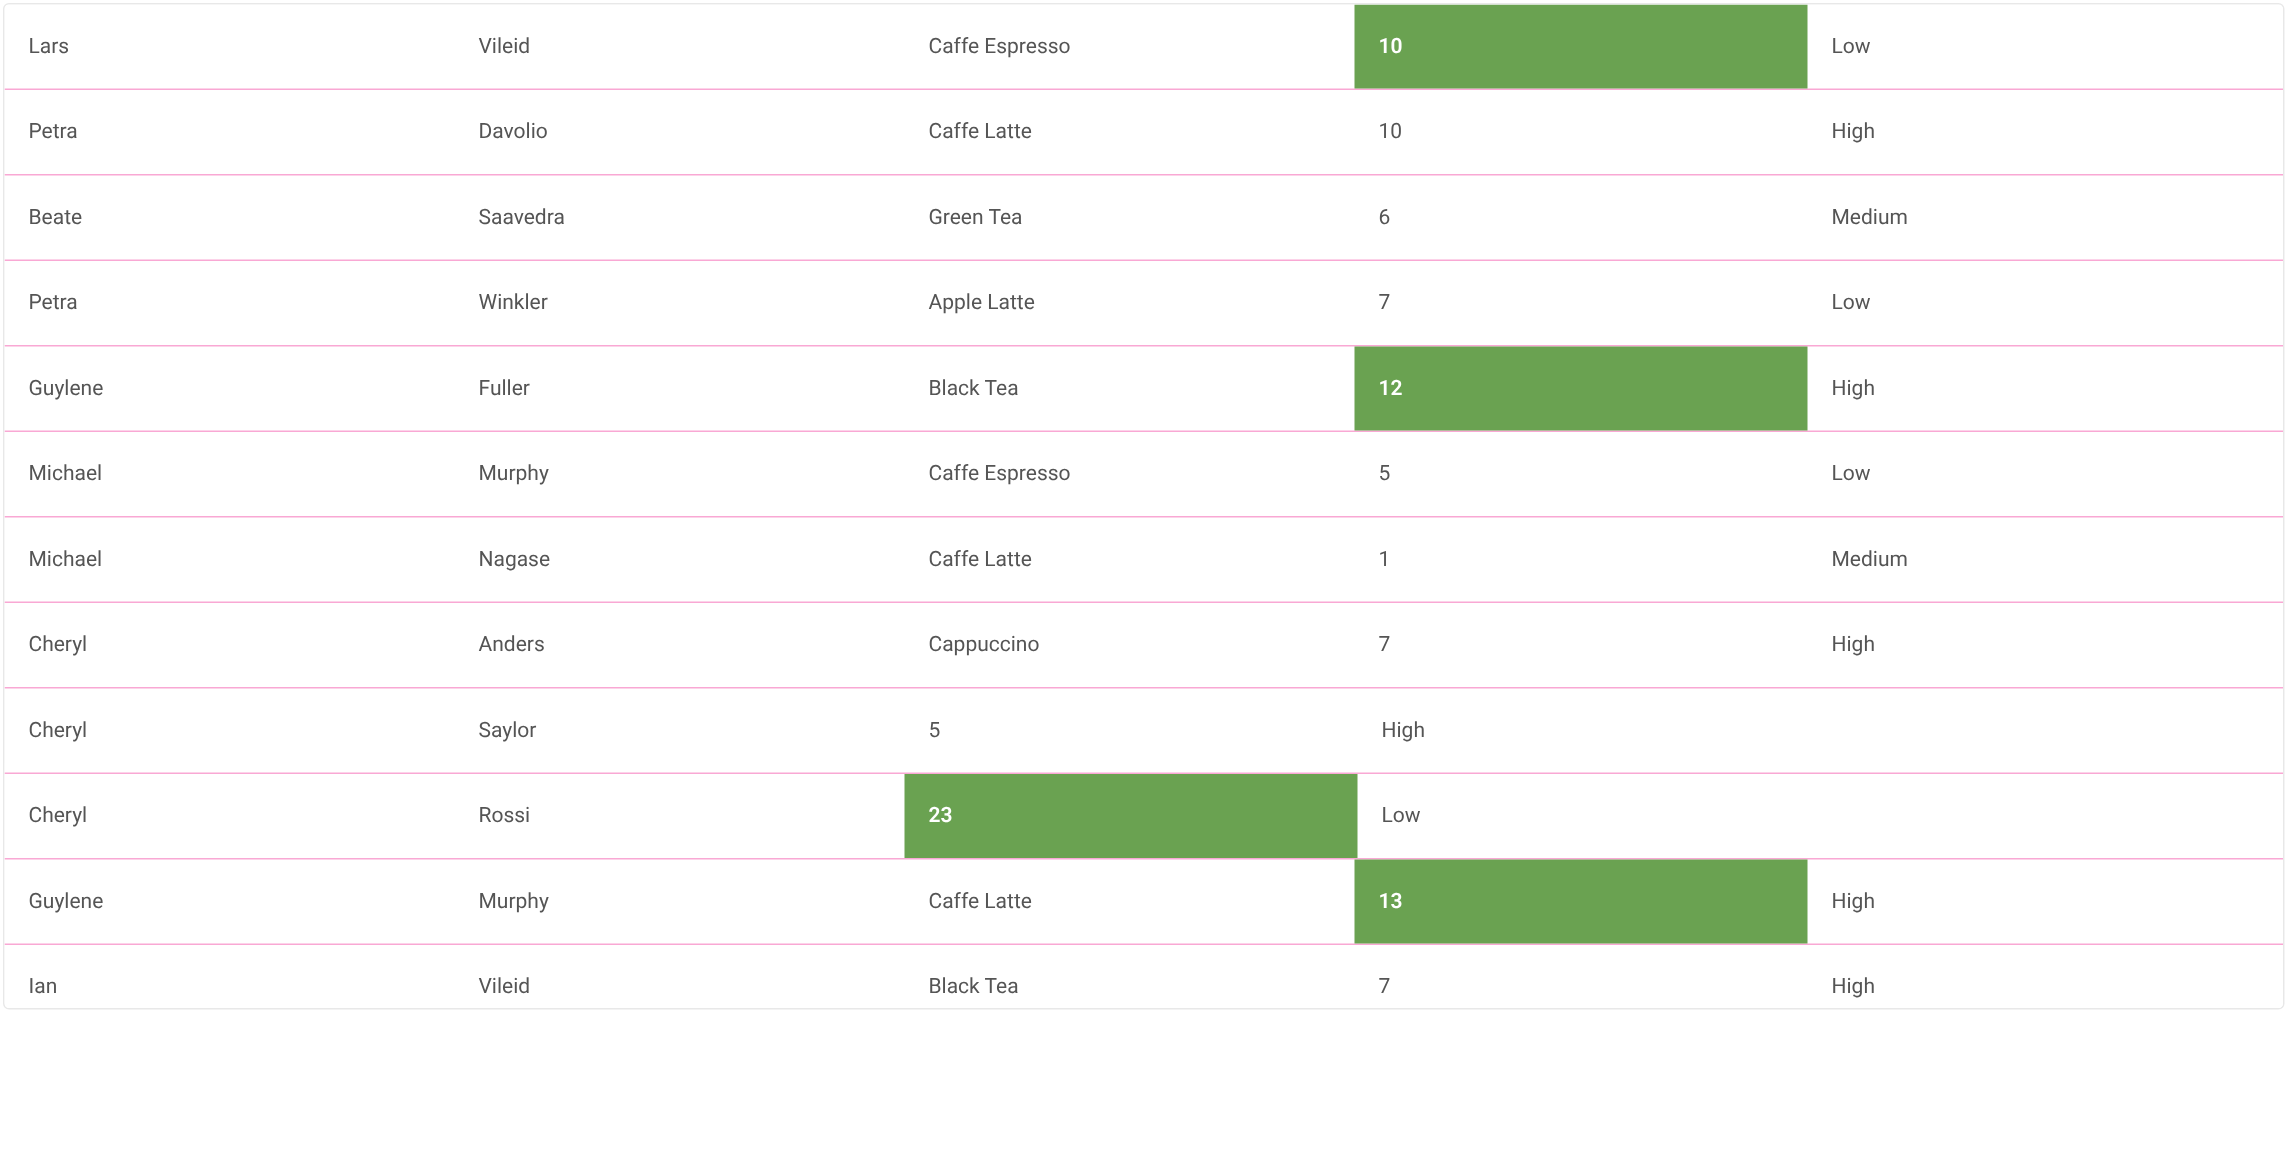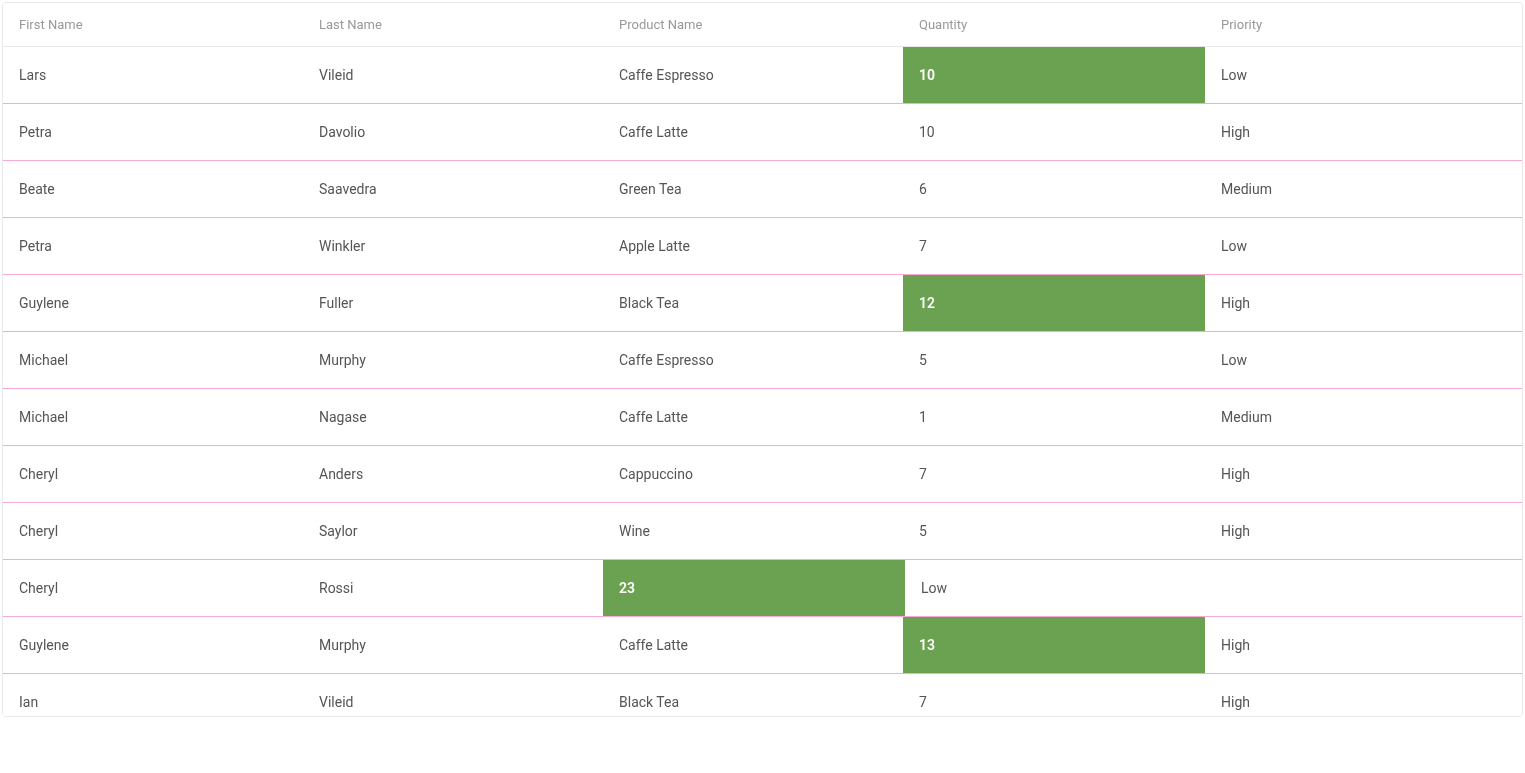--- a/index.html
+++ b/index.html
@@ -59,27 +59,20 @@
       font-weight: 600;
     }
     .last-row-partial .grid-cell {
       padding-bottom: 6px;
     }
   </style>
 </head>
 <body>
 
 <div class="grid-container">
-  <div class="grid-header" id="grid-header">
-      <div class="grid-header-cell col-firstname">First Name</div>
-      <div class="grid-header-cell col-lastname">Last Name</div>
-      <div class="grid-header-cell col-product">Product Name</div>
-      <div class="grid-header-cell col-quantity">Quantity</div>
-      <div class="grid-header-cell col-priority">Priority</div>
-    </div>
   <div class="grid-body" id="grid-body">
       <div class="grid-row">
         <div class="grid-cell col-firstname">Lars</div>
         <div class="grid-cell col-lastname">Vileid</div>
         <div class="grid-cell col-product">Caffe Espresso</div>
         <div class="grid-cell col-quantity qty-highlight">10</div>
         <div class="grid-cell col-priority">Low</div>
       </div>
       <div class="grid-row">
         <div class="grid-cell col-firstname">Petra</div>
@@ -126,21 +119,20 @@
       <div class="grid-row">
         <div class="grid-cell col-firstname">Cheryl</div>
         <div class="grid-cell col-lastname">Anders</div>
         <div class="grid-cell col-product">Cappuccino</div>
         <div class="grid-cell col-quantity">7</div>
         <div class="grid-cell col-priority">High</div>
       </div>
       <div class="grid-row">
         <div class="grid-cell col-firstname">Cheryl</div>
         <div class="grid-cell col-lastname">Saylor</div>
-        <div class="grid-cell col-product">Wine</div>
         <div class="grid-cell col-quantity">5</div>
         <div class="grid-cell col-priority">High</div>
       </div>
       <div class="grid-row">
         <div class="grid-cell col-firstname">Cheryl</div>
         <div class="grid-cell col-lastname">Rossi</div>
         <div class="grid-cell col-quantity qty-highlight">23</div>
         <div class="grid-cell col-priority">Low</div>
       </div>
       <div class="grid-row">

